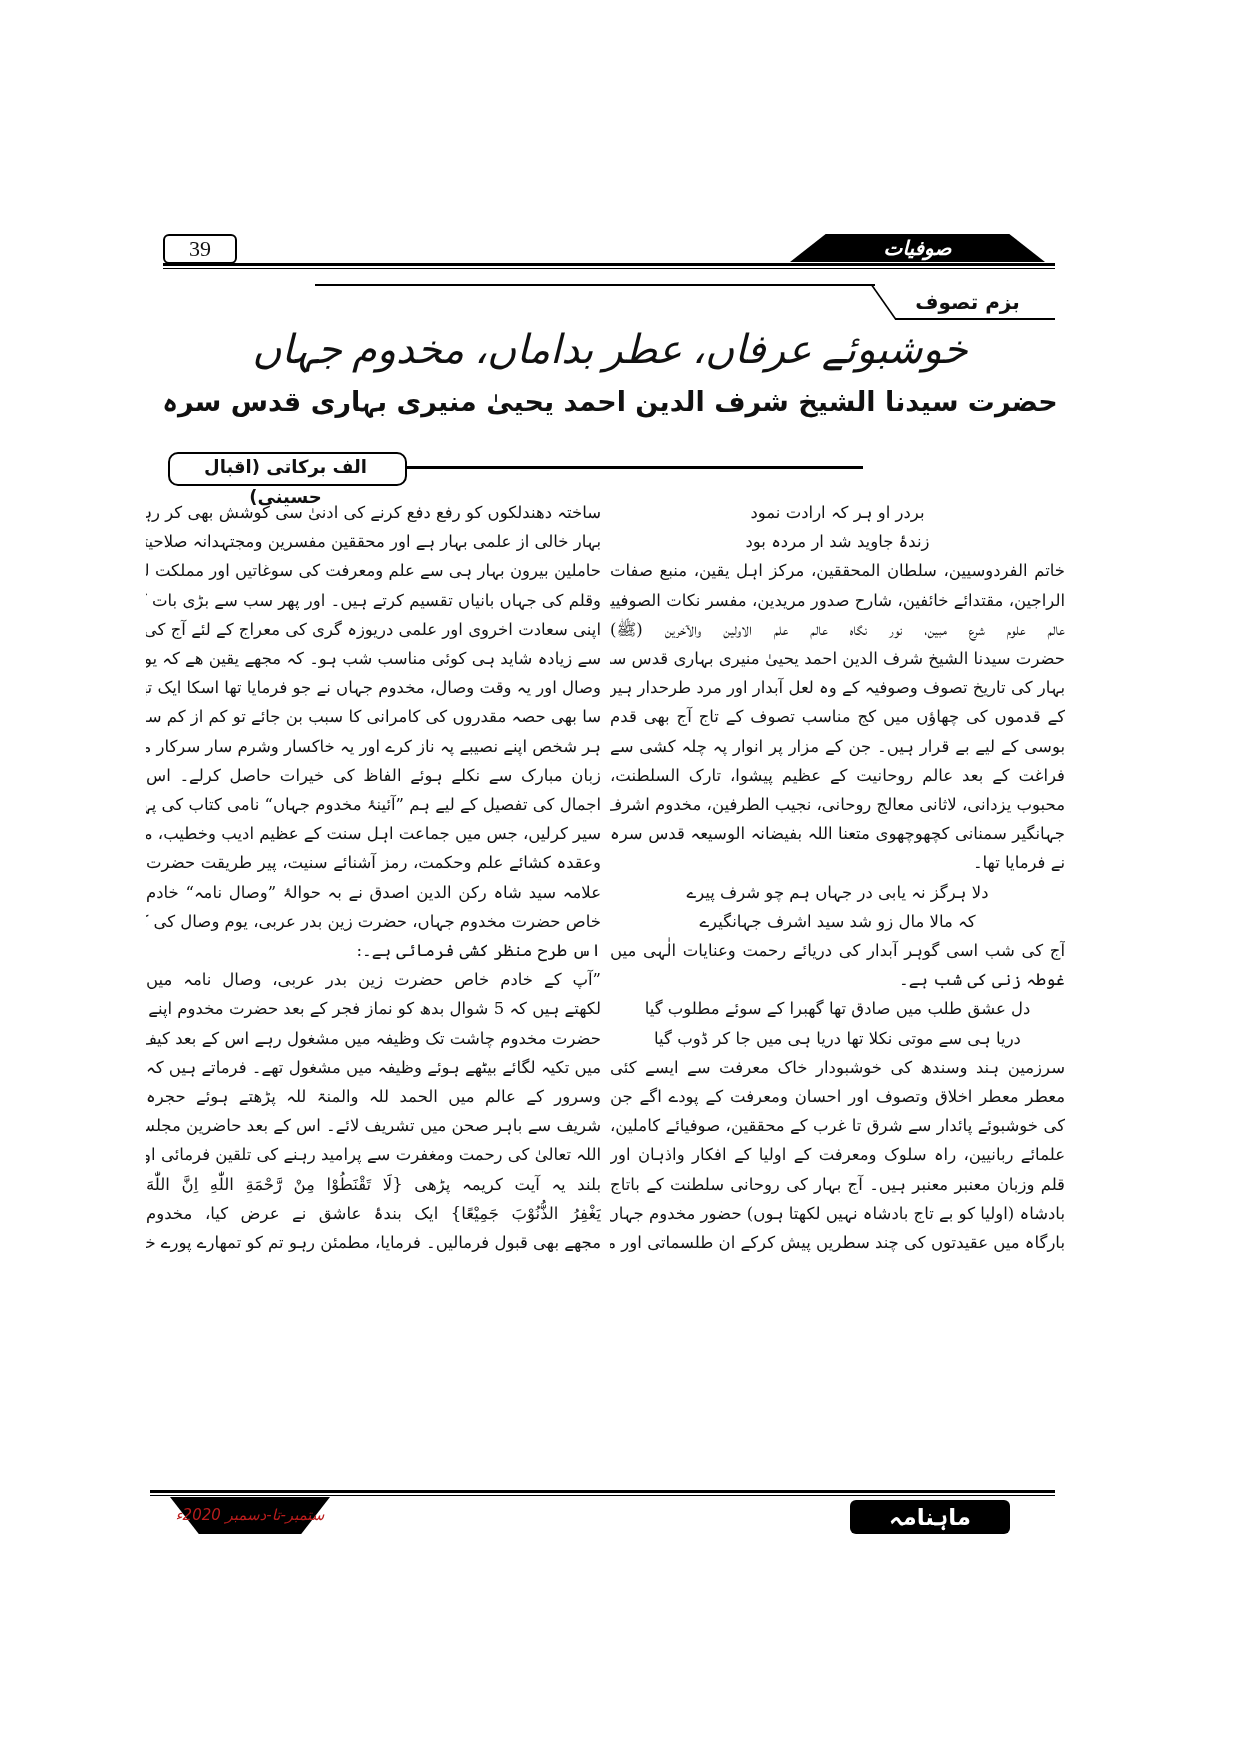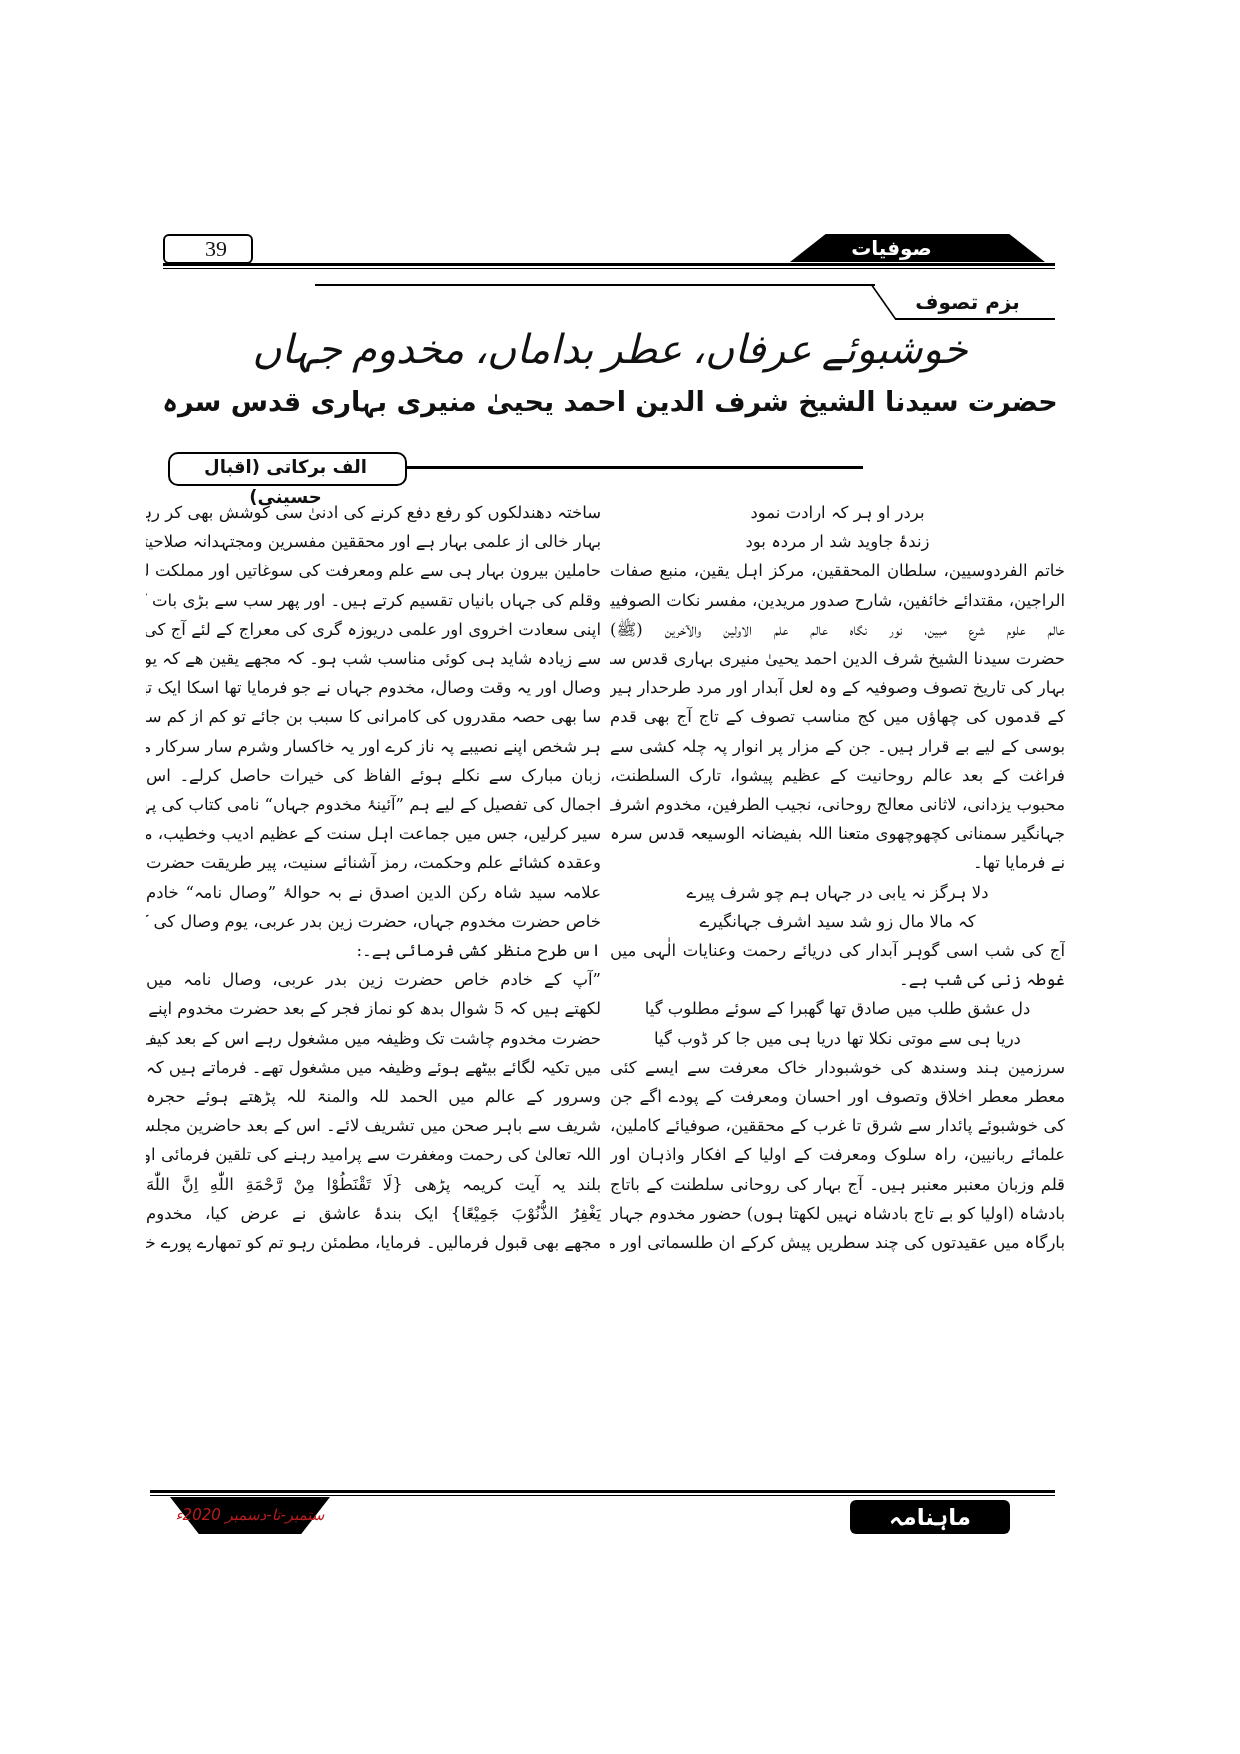--- a/index.html
+++ b/index.html
@@ -1,24 +1,24 @@
 <!DOCTYPE html>
 <html><head>
 <meta charset="utf-8">
 <style>
   html, body { margin: 0; padding: 0; background: #ffffff; }
   body { width: 1240px; height: 1754px; position: relative; overflow: hidden; font-family: "DejaVu Sans", sans-serif; color: #111; }
   .abs { position: absolute; }
 
   
-  #page-number-box { left: 163px; top: 234px; width: 70px; height: 26px; border: 2px solid #000; border-radius: 6px; font-family: "Liberation Serif", serif; font-size: 22px; line-height: 26px; text-align: center; padding-left: 16px; }
+  #page-number-box { left: 163px; top: 234px; width: 70px; height: 26px; border: 2px solid #000; border-radius: 6px; font-family: "Liberation Serif", serif; font-size: 22px; line-height: 26px; text-align: center; }
   #header-rule-top { left: 163px; top: 263px; width: 892px; height: 3px; background: #000; }
   #header-rule-top2 { left: 163px; top: 268px; width: 892px; height: 1px; background: #000; }
   #section-tab { left: 790px; top: 234px; width: 255px; height: 28px; background: #000; clip-path: polygon(14% 0, 86% 0, 100% 100%, 0 100%); }
-  #section-tab-label { left: 764px; top: 234px; width: 255px; height: 28px; color: #fff; font-size: 20px; font-weight: bold; text-align: center; line-height: 28px; direction: rtl; }
+  #section-tab-label { left: 790px; top: 234px; width: 255px; height: 28px; color: #fff; font-size: 20px; font-weight: bold; text-align: center; line-height: 28px; direction: rtl; font-style: italic; }
   #sub-rule { left: 315px; top: 284px; width: 560px; height: 2px; background: #000; }
   #sub-rule-diag { left: 870px; top: 284px; width: 2px; height: 36px; background: #000; transform: skewX(35deg); transform-origin: top left; }
   #sub-rule-bottom { left: 895px; top: 318px; width: 160px; height: 2px; background: #000; }
   #sub-section-label { left: 880px; top: 288px; width: 175px; height: 28px; font-size: 20px; font-weight: bold; text-align: center; direction: rtl; line-height: 28px; }
 
   
   #main-title { left: 160px; top: 320px; width: 900px; height: 60px; text-align: center; font-family: Liberation Serif, serif; font-size: 40px; font-style: italic; direction: rtl; line-height: 60px; }
   #subtitle { left: 160px; top: 382px; width: 900px; height: 40px; text-align: center; font-size: 27px; font-weight: bold; direction: rtl; line-height: 40px; }
 
   

